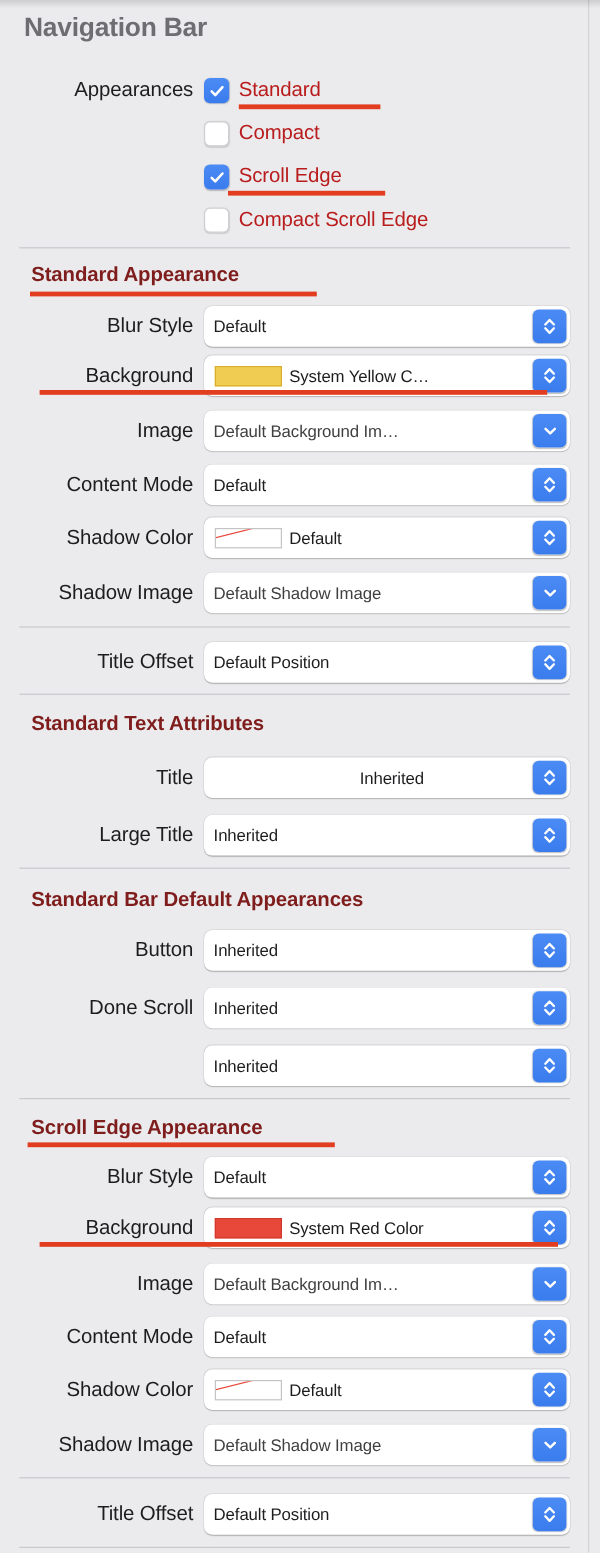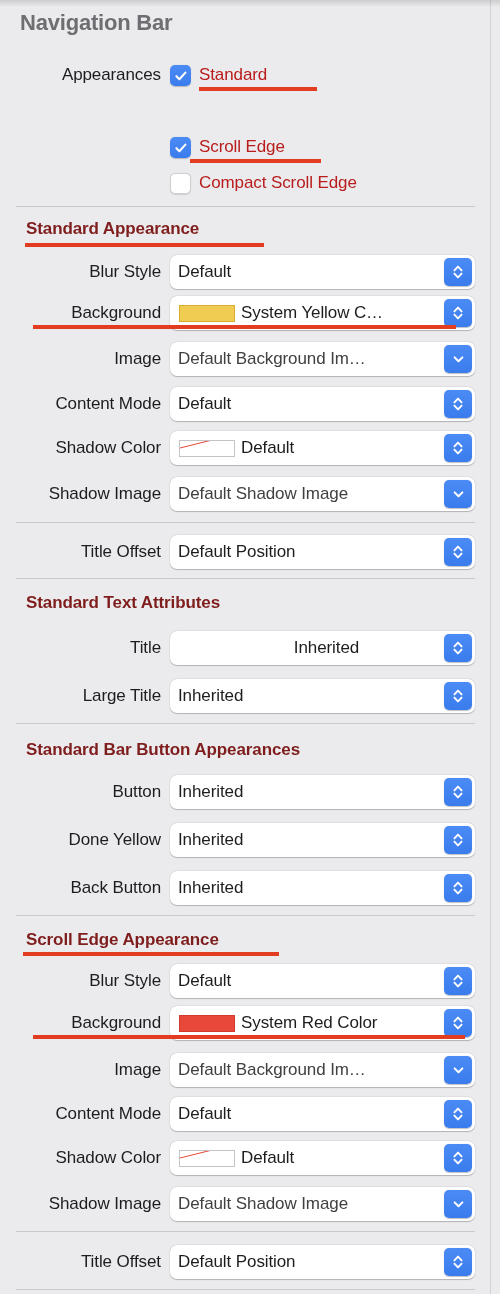--- a/index.html
+++ b/index.html
@@ -48,21 +48,21 @@
   }
   .field {
     position: absolute; left: 170px; top: 0; height: 34px;
     background: #ffffff;
     border-radius: 7px;
     box-shadow: 0 0.5px 1px rgba(0,0,0,0.22), 0 0 0 0.5px rgba(0,0,0,0.06);
     display: flex; align-items: center;
   }
   .field.wide { width: 305px; }
   .field-text {
-    font-size: 17px; color: #1d1d1f; letter-spacing: -0.1px;
+    font-size: 14px; color: #1d1d1f; letter-spacing: -0.1px;
     margin-left: 8px; white-space: nowrap; overflow: hidden;
     flex: 1;
   }
   .field-text.placeholder { color: #404040; }
   .field-text.withswatch { margin-left: 6px; }
   
   .stepper {
     position: absolute; right: 3px; top: 3px;
     width: 28px; height: 28px; border-radius: 5px;
     background: linear-gradient(to bottom, #4b8bf5, #3a7ced);
@@ -137,20 +137,24 @@
   <div class="cbrow" style="left:0; top:60px; width:500px;">
     <div class="cb-label-appearances">Appearances</div>
     <div class="checkbox on">
       <svg width="14" height="14" viewBox="0 0 14 14">
           <path d="M2.4 7.2 L5.4 10.2 L11.4 3.6" stroke="#ffffff" stroke-width="2.1" fill="none" stroke-linecap="round" stroke-linejoin="round"></path>
         </svg>
     </div>
     <div class="cb-text">Standard</div>
   </div>
 
+  <div class="cbrow" style="left:0; top:96px; width:500px;">
+    <div class="checkbox off"></div>
+    <div class="cb-text">Compact</div>
+  </div>
 
   <div class="cbrow" style="left:0; top:132px; width:500px;">
     <div class="checkbox on">
       <svg width="14" height="14" viewBox="0 0 14 14">
           <path d="M2.4 7.2 L5.4 10.2 L11.4 3.6" stroke="#ffffff" stroke-width="2.1" fill="none" stroke-linecap="round" stroke-linejoin="round"></path>
         </svg>
     </div>
     <div class="cb-text">Scroll Edge</div>
   </div>
 
@@ -281,50 +285,49 @@
         <svg width="12" height="18" viewBox="0 0 12 18">
             <path d="M2.4 7.4 L6 3.6 L9.6 7.4" stroke="#fff" stroke-width="1.9" fill="none" stroke-linecap="round" stroke-linejoin="round"></path>
             <path d="M2.4 10.6 L6 14.4 L9.6 10.6" stroke="#fff" stroke-width="1.9" fill="none" stroke-linecap="round" stroke-linejoin="round"></path>
           </svg>
       </div>
     </div>
   </div>
 
   <div class="divider" style="top:723px;"></div>
 
-  <div class="group-header" style="top:740px;">Standard Bar Button Appearances</div>
+  <div class="group-header" style="top:740px;">Standard Bar Default Appearances</div>
 
   <div class="row" style="top:775px;">
     <div class="row-label">Button</div>
     <div class="field wide">
       <div class="field-text">Inherited</div>
       <div class="stepper">
         <svg width="12" height="18" viewBox="0 0 12 18">
             <path d="M2.4 7.4 L6 3.6 L9.6 7.4" stroke="#fff" stroke-width="1.9" fill="none" stroke-linecap="round" stroke-linejoin="round"></path>
             <path d="M2.4 10.6 L6 14.4 L9.6 10.6" stroke="#fff" stroke-width="1.9" fill="none" stroke-linecap="round" stroke-linejoin="round"></path>
           </svg>
       </div>
     </div>
   </div>
 
   <div class="row" style="top:823px;">
-    <div class="row-label">Done Yellow</div>
+    <div class="row-label">Done Scroll</div>
     <div class="field wide">
       <div class="field-text">Inherited</div>
       <div class="stepper">
         <svg width="12" height="18" viewBox="0 0 12 18">
             <path d="M2.4 7.4 L6 3.6 L9.6 7.4" stroke="#fff" stroke-width="1.9" fill="none" stroke-linecap="round" stroke-linejoin="round"></path>
             <path d="M2.4 10.6 L6 14.4 L9.6 10.6" stroke="#fff" stroke-width="1.9" fill="none" stroke-linecap="round" stroke-linejoin="round"></path>
           </svg>
       </div>
     </div>
   </div>
 
   <div class="row" style="top:871px;">
-    <div class="row-label">Back Button</div>
     <div class="field wide">
       <div class="field-text">Inherited</div>
       <div class="stepper">
         <svg width="12" height="18" viewBox="0 0 12 18">
             <path d="M2.4 7.4 L6 3.6 L9.6 7.4" stroke="#fff" stroke-width="1.9" fill="none" stroke-linecap="round" stroke-linejoin="round"></path>
             <path d="M2.4 10.6 L6 14.4 L9.6 10.6" stroke="#fff" stroke-width="1.9" fill="none" stroke-linecap="round" stroke-linejoin="round"></path>
           </svg>
       </div>
     </div>
   </div>

